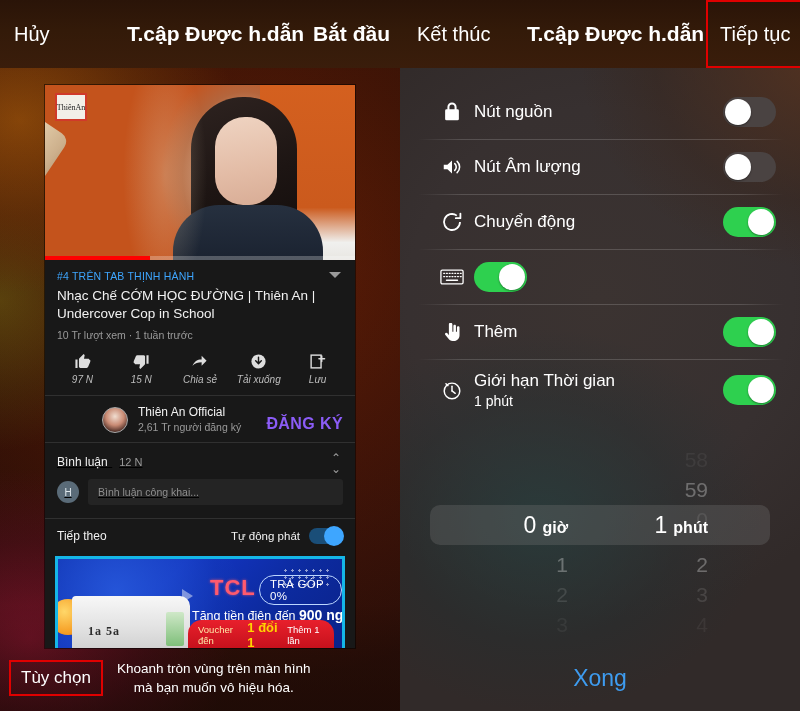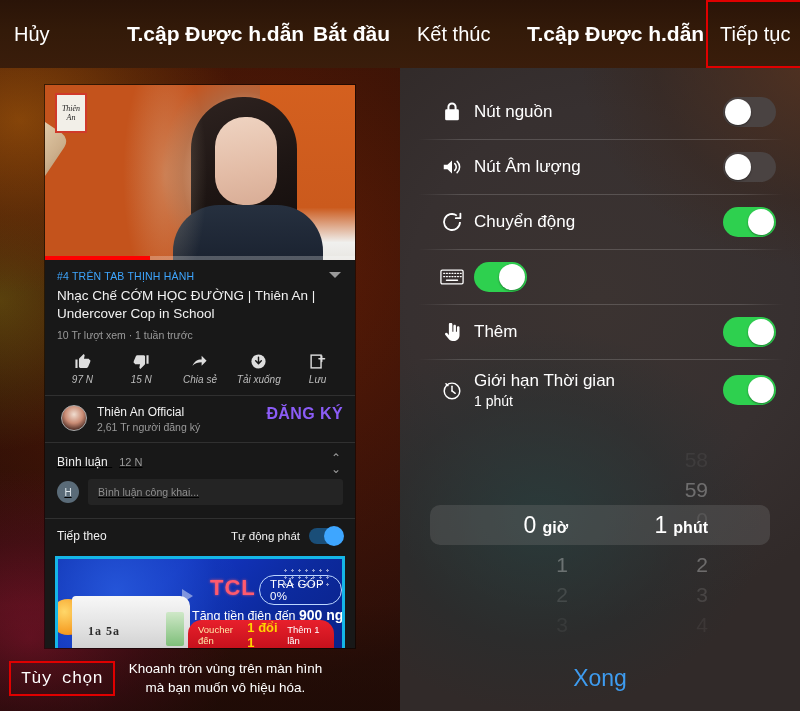--- a/index.html
+++ b/index.html
@@ -92,23 +92,23 @@
   .thumb .bat {
     position:absolute; left:-28px; top:18px; width:64px; height:260px;
     background: linear-gradient(95deg, #c9ab86 0%, #e3cdaa 35%, #cdb08c 70%, #a98c68 100%);
     transform: rotate(34deg); transform-origin: top left; border-radius: 10px;
   }
   .thumb .blur-band {
     position:absolute; left:0; top:0; width:310px; height:175px;
     background: radial-gradient(ellipse 60px 180px at 120px 90px, rgba(225,205,175,0.35) 0%, rgba(225,205,175,0) 70%);
   }
   .thumb .watermark {
-    position:absolute; left:10px; top:8px; width:32px; height:40px;
+    position:absolute; left:10px; top:8px; width:32px; height:28px;
     border: 2px solid #d03a2a; background:#f2efe8;
-    display:flex; flex-direction:column; align-items:center; justify-content:center;font-style:italic;
+    display:flex; flex-direction:row; align-items:center; justify-content:center;
   }
   .thumb .watermark span { font-size: 8px; color:#222; line-height:9px; font-family:"Liberation Serif", serif; }
   .thumb .progress {
     position:absolute; left:0; bottom:0; width:310px; height:4px; background:rgba(255,255,255,0.25);
   }
   .thumb .progress i { display:block; height:4px; width:34%; background:#ff0000; }
 
   
   .vmeta { padding: 10px 12px 6px 12px; position:relative; }
   .badge-trend { color:#3ea6ff; font-size: 10.5px; letter-spacing: .2px; }
@@ -120,21 +120,21 @@
   }
 
   
   .actions { display:flex; justify-content:space-around; padding: 6px 8px 10px 8px; }
   .act { display:flex; flex-direction:column; align-items:center; width: 56px; }
   .act .glyph { color:#ddd; font-size:17px; line-height:20px; }
   .act .lab { color:#bdbdbd; font-size:10px; margin-top:4px;font-style:italic; }
   .divider-row { height:1px; background:#303030; }
 
   
-  .channel { display:flex; align-items:flex-start; padding: 9px 16px; position:relative; }
+  .channel { display:flex; align-items:flex-end; padding: 9px 16px; position:relative;margin-left:41px; }
   .chan-av {
     width: 26px; height: 26px; border-radius: 50%;
     background: radial-gradient(circle at 50% 35%, #f0ddd0 0%, #c98b74 45%, #4a2b24 80%);
     border: 1px solid #aaa; flex: 0 0 auto;
   }
   .chan-txt { margin-left: 10px; }
   .chan-name { color:#f1f1f1; font-size: 12px; }
   .chan-subs { color:#9a9a9a; font-size: 10.5px; margin-top:2px; }
   .sub-btn { position:absolute; right:12px; color:#8b5cf6; font-size:16px; font-weight:bold; letter-spacing:.4px; }
 
@@ -202,21 +202,21 @@
     display:flex; align-items:center; padding: 0 10px;
   }
   .ad .red .a { color:#ffe9a8; font-size:9.5px; }
   .ad .red .b { color:#ffd400; font-size:13px; font-weight:bold; margin: 0 8px; }
   .ad .red .c { color:#ffffff; font-size:9.5px; }
 
   
   .hint-wrap { position:absolute; left:0; bottom:8px; width:400px; height:50px; z-index:20; display:flex; align-items:center; }
   .hint-btn {
     margin-left: 9px; border: 2px solid #e00000; color:#ffffff; font-size:17px;
-    padding: 6px 10px; white-space:nowrap;font-family:Liberation Mono, monospace;
+    padding: 6px 10px; white-space:nowrap;
   }
   .hint-txt { margin-left: 14px; color:#ffffff; font-size:13.5px; line-height:19px; text-align:center; }
 
   
   .settings { position:absolute; left:400px; top:84px; width:400px; z-index:12; }
   .srow { position:relative; height:55px; display:flex; align-items:center; padding: 0 24px 0 30px; }
   .srow + .srow::before {
     content:""; position:absolute; left:18px; right:16px; top:0; height:1px;
     background: linear-gradient(90deg, rgba(255,255,255,0) 0%, rgba(255,255,255,0.16) 12%, rgba(255,255,255,0.16) 88%, rgba(255,255,255,0) 100%);
   }

